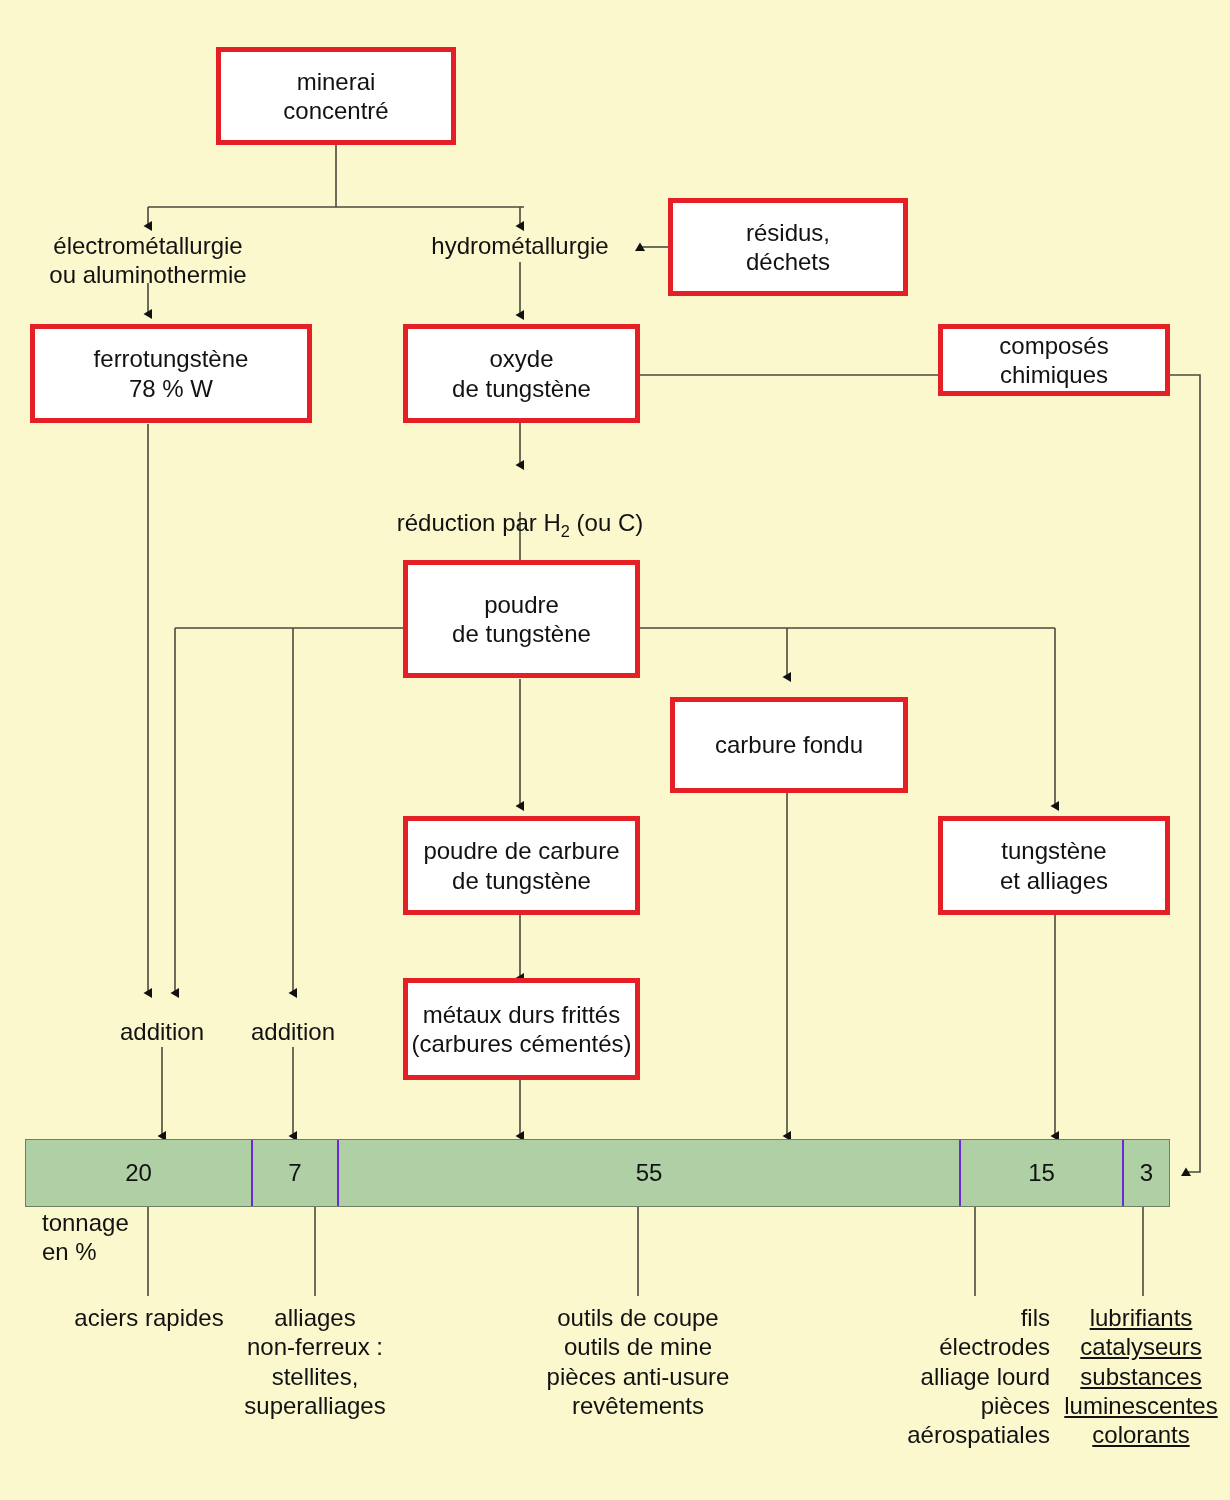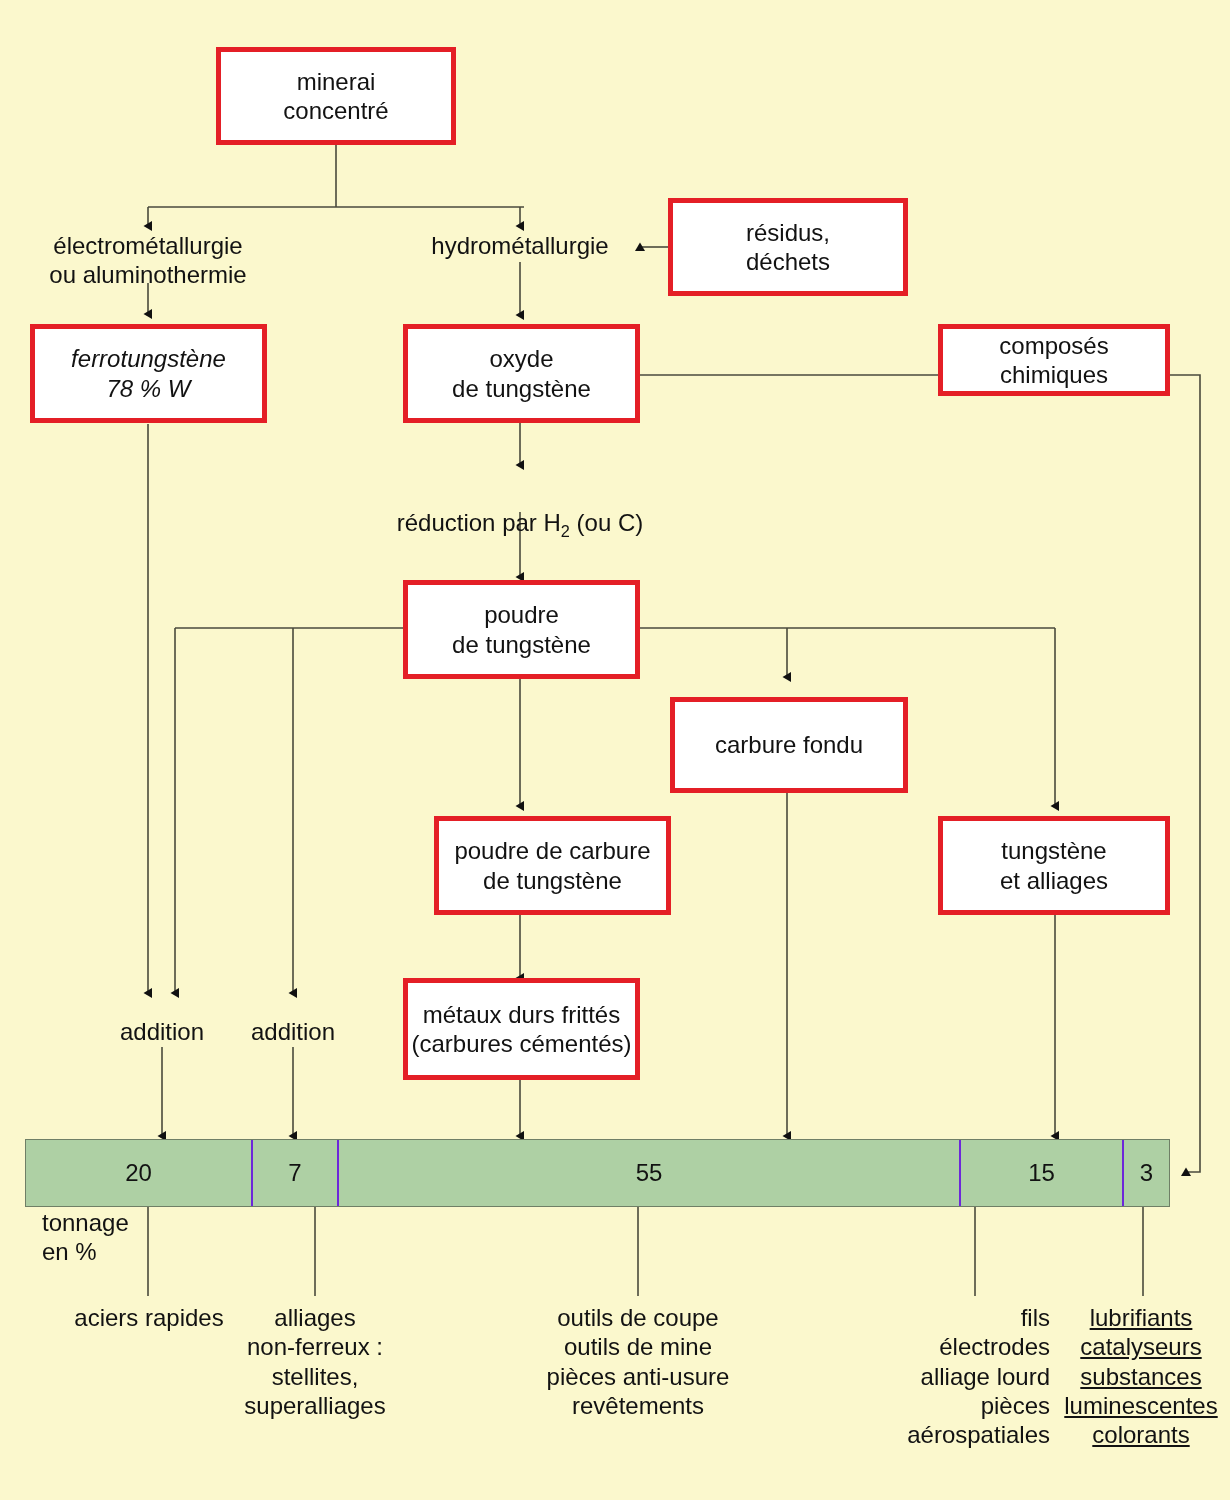--- a/index.html
+++ b/index.html
@@ -134,35 +134,35 @@
       <path d="M1143,1207 L1143,1296"></path>
     </g>
   </svg>
 
   <div class="node" style="left:216px; top:47px; width:240px; height:98px;">minerai
 concentré</div>
 
   <div class="node" style="left:668px; top:198px; width:240px; height:98px;">résidus,
 déchets</div>
 
-  <div class="node" style="left:30px; top:324px; width:237px; height:99px;font-style:italic;">ferrotungstène
+  <div class="node" style="left:30px; top:324px; width:282px; height:99px;">ferrotungstène
 78  % W</div>
 
   <div class="node" style="left:403px; top:324px; width:237px; height:99px;">oxyde
 de tungstène</div>
 
   <div class="node" style="left:938px; top:324px; width:232px; height:72px;">composés
 chimiques</div>
 
-  <div class="node" style="left:403px; top:580px; width:237px; height:99px;">poudre
+  <div class="node" style="left:403px; top:560px; width:237px; height:118px;">poudre
 de tungstène</div>
 
   <div class="node" style="left:670px; top:697px; width:238px; height:96px;">carbure fondu</div>
 
-  <div class="node" style="left:403px; top:816px; width:237px; height:99px;margin-left:31px;">poudre de carbure
+  <div class="node" style="left:403px; top:816px; width:237px; height:99px;">poudre de carbure
 de tungstène</div>
 
   <div class="node" style="left:938px; top:816px; width:232px; height:99px;">tungstène
 et alliages</div>
 
   <div class="node" style="left:403px; top:978px; width:237px; height:102px;">métaux durs frittés
 (carbures cémentés)</div>
 
   <div class="plain" style="left:18px; top:231px; width:260px;">électrométallurgie
 ou aluminothermie</div>

